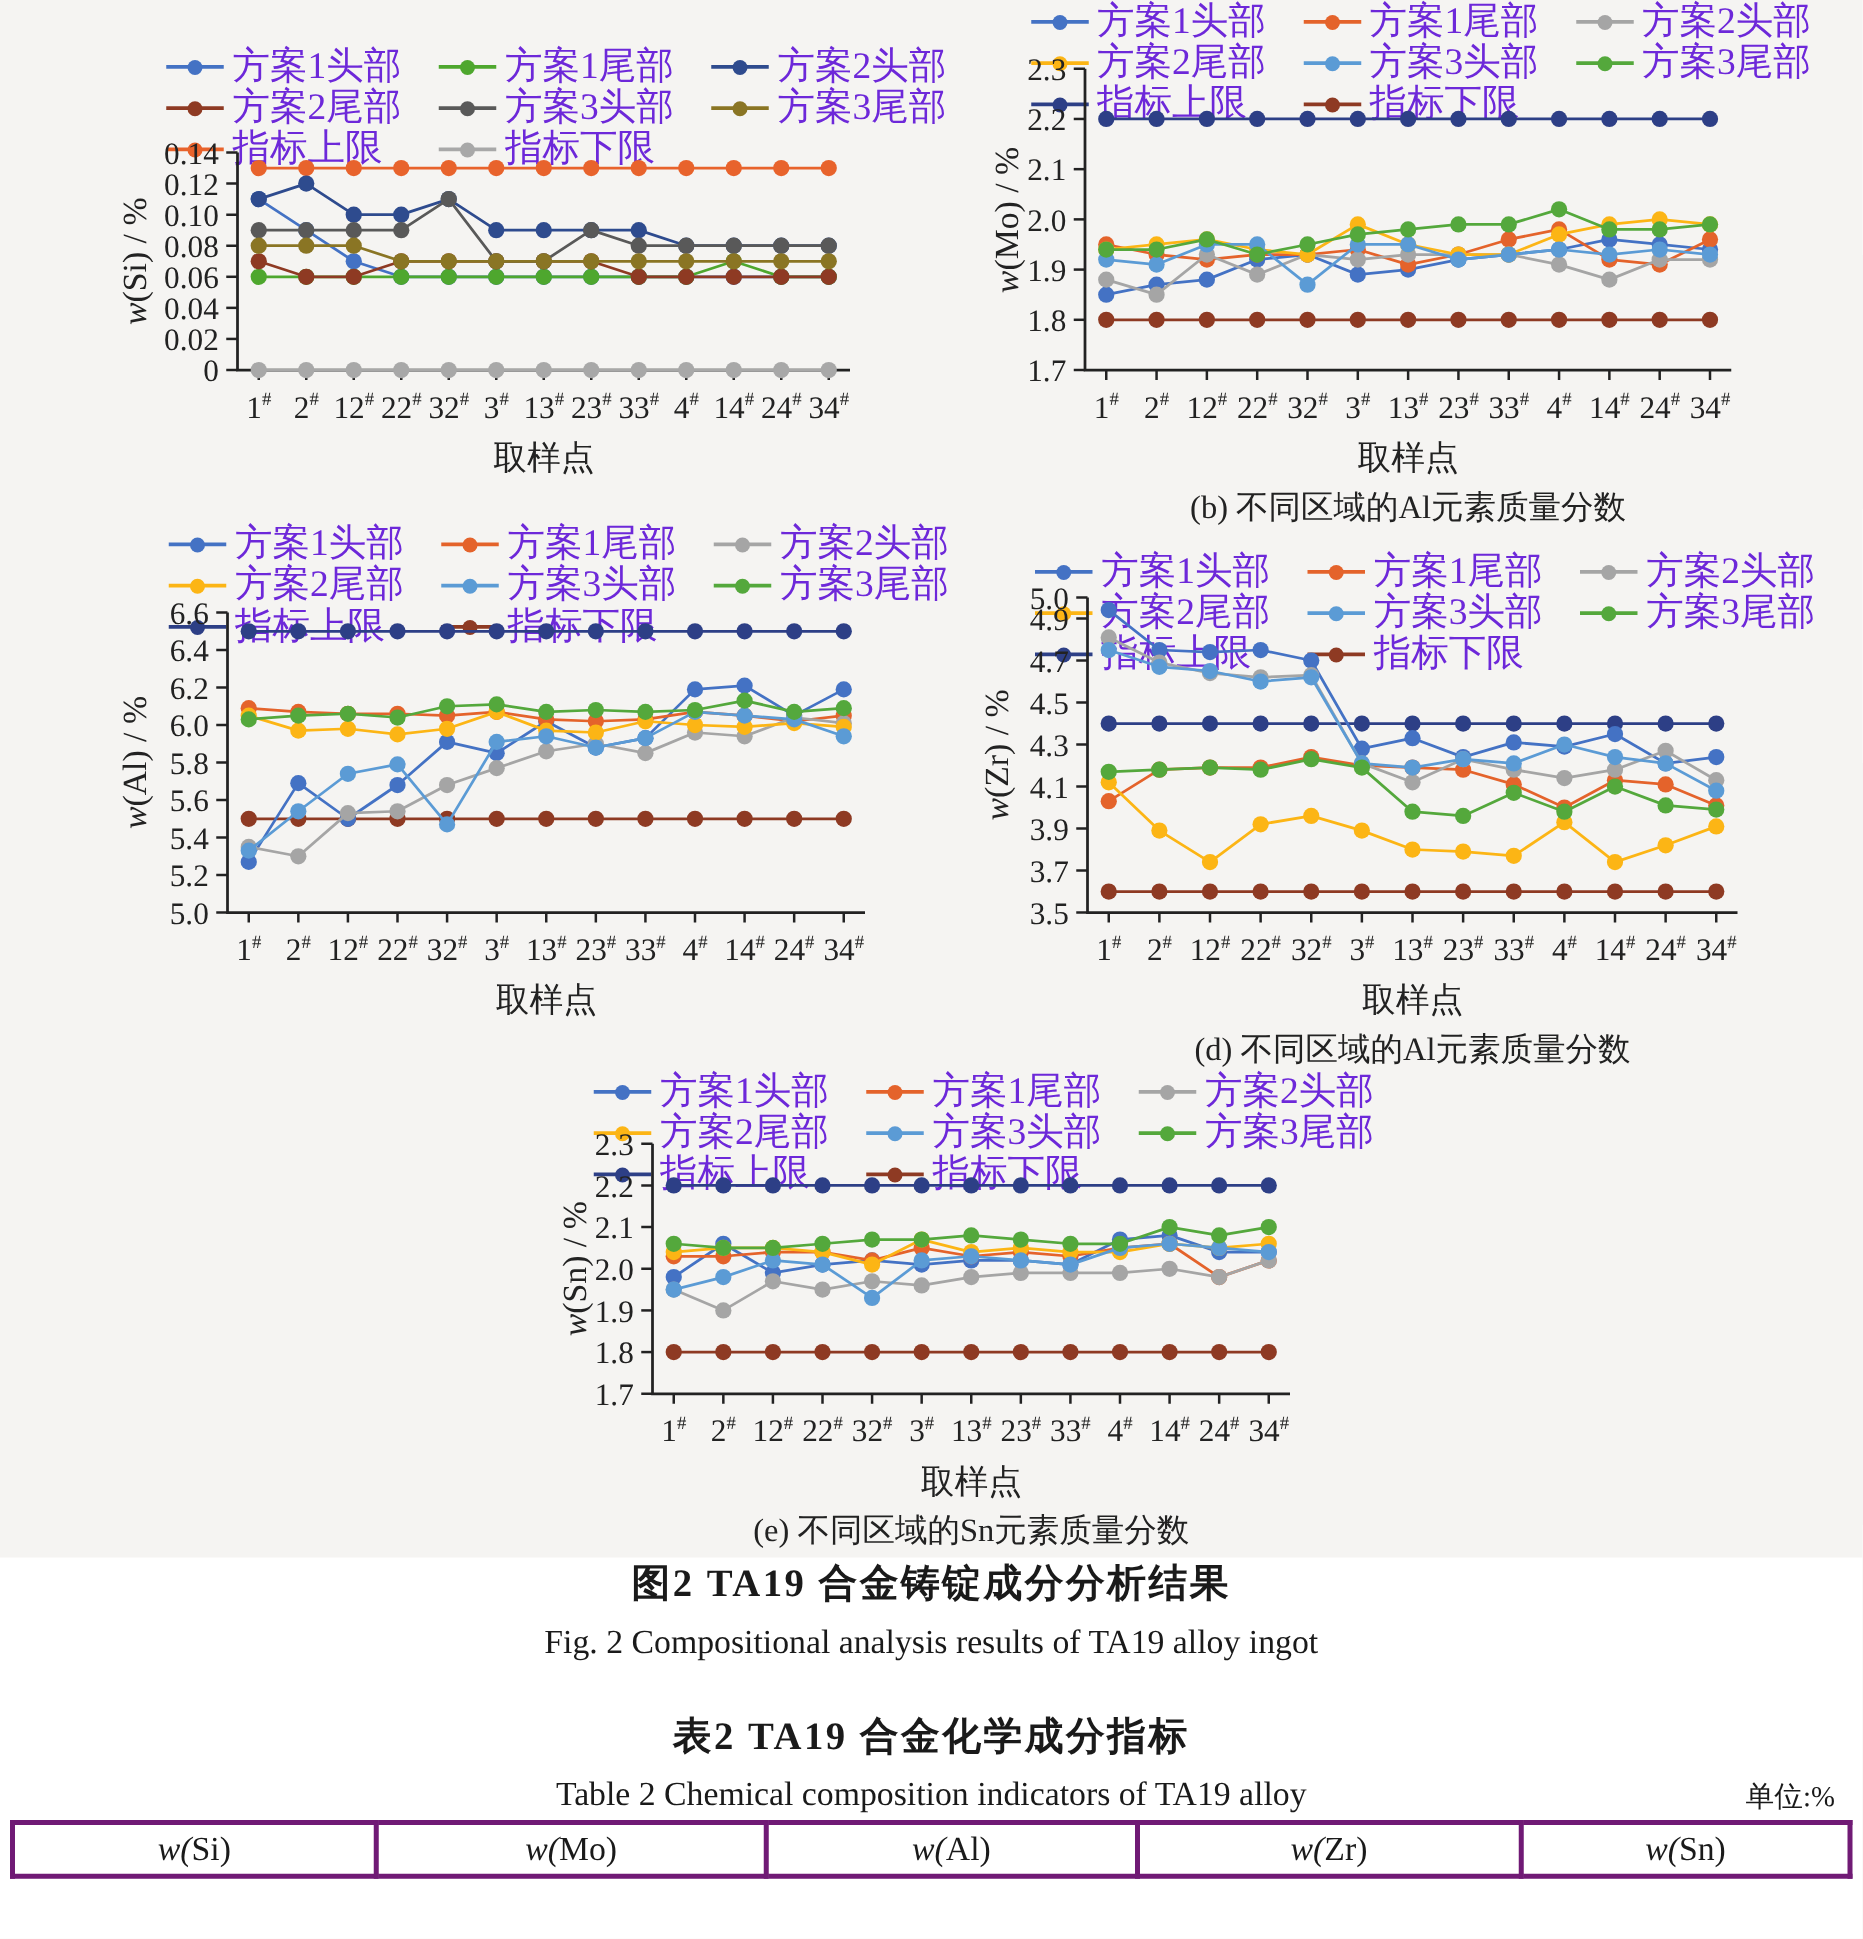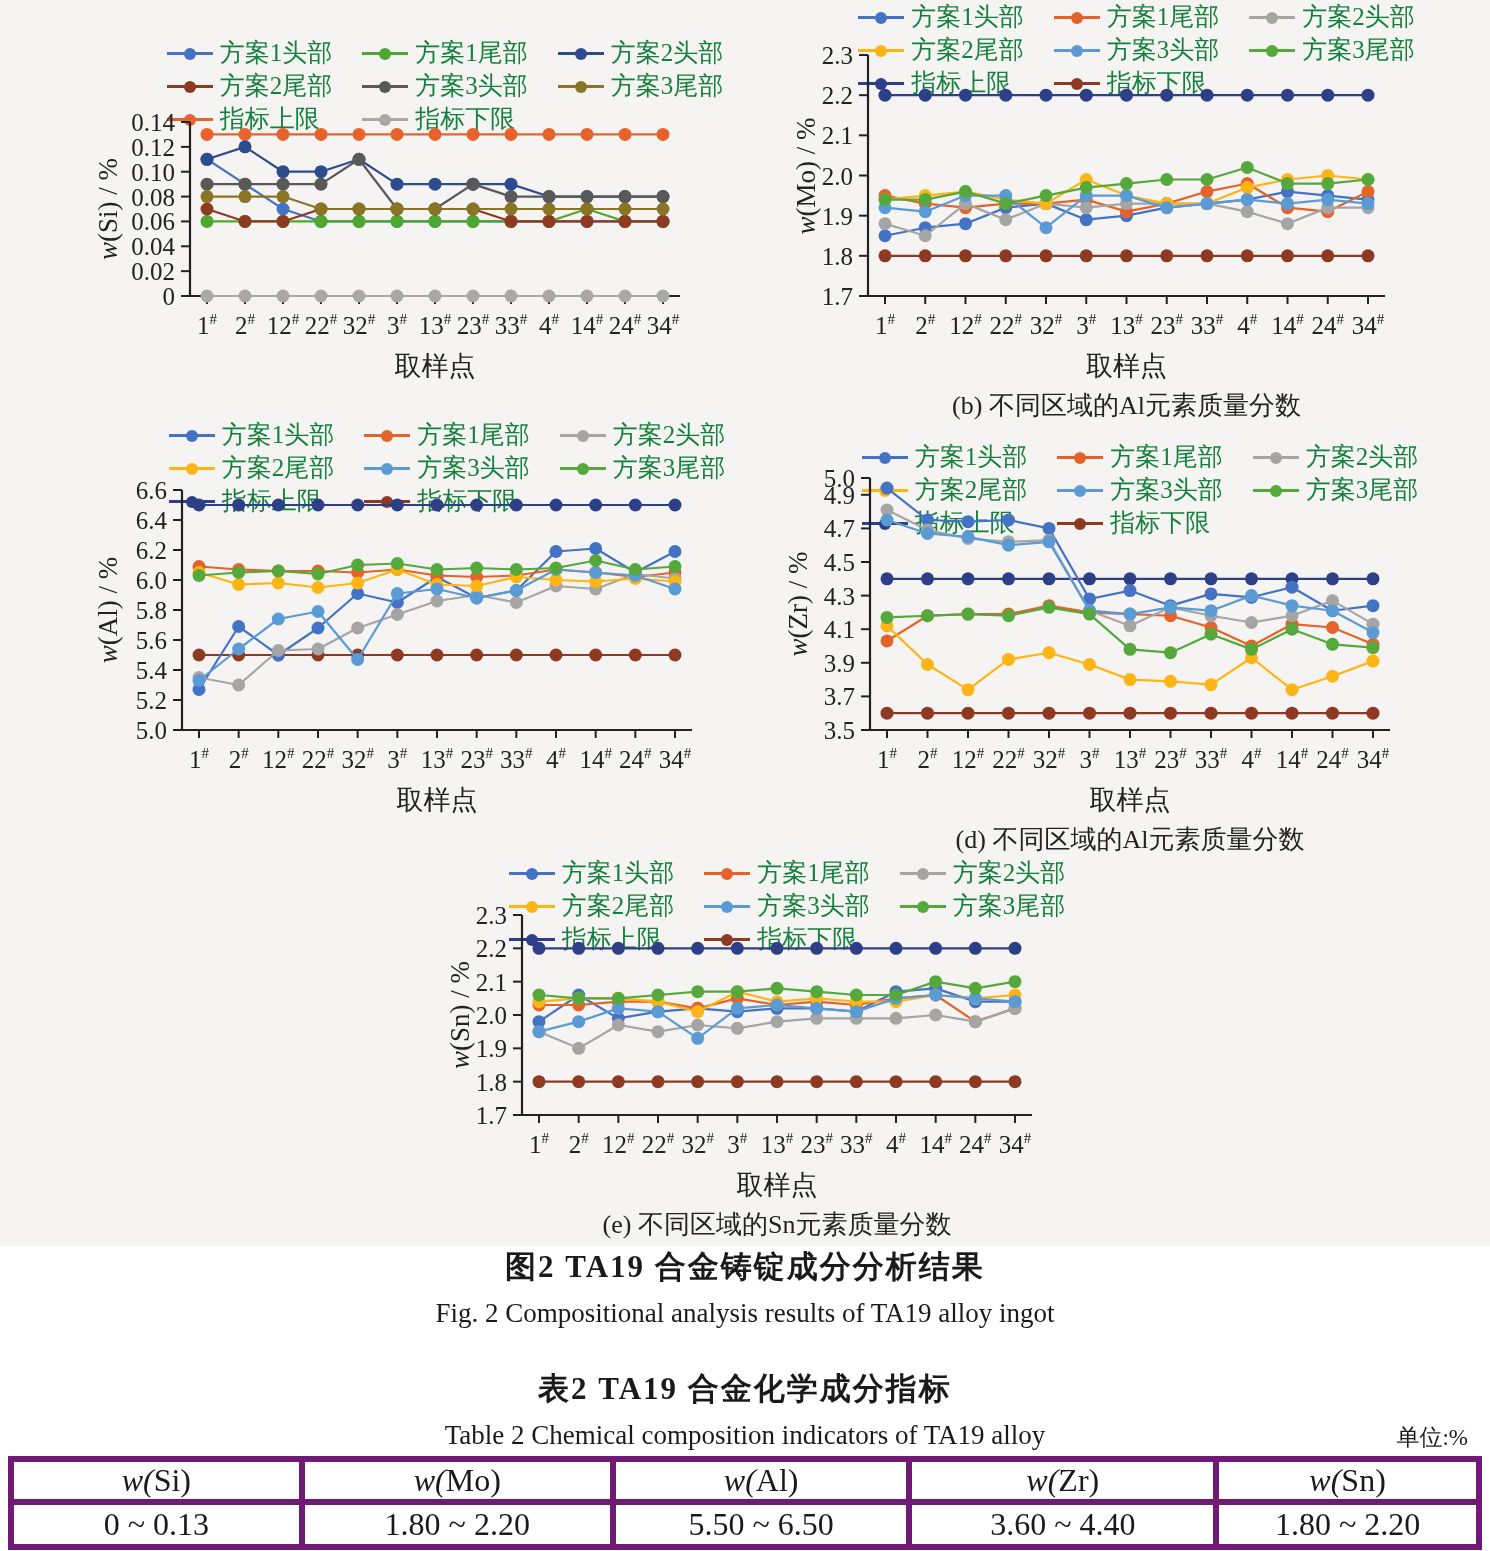--- a/index.html
+++ b/index.html
@@ -10,37 +10,37 @@
   .figure-area { position:absolute; left:0; top:0; width:1490px; height:1246px; background:#f5f4f2; }
   figure.chart { position:absolute; }
   .legend {
     position:absolute; display:grid; grid-template-columns:repeat(3,max-content);
     column-gap:30px; row-gap:3px; justify-content:center;
   }
   .legend .litem { display:flex; align-items:center; height:30px; }
   .lmark { position:relative; width:46px; height:13px; flex:0 0 46px; }
   .lline { position:absolute; left:0; right:0; top:5px; height:3px; }
   .ldot  { position:absolute; left:17px; top:1px; width:12px; height:12px; border-radius:50%; }
-  .llabel { margin-left:7px; font-size:25px; line-height:28px; color:#15803d;
+  .llabel { margin-left:7px; font-size:30px; line-height:28px; color:#6d28d9;
             font-family:"Liberation Serif","DejaVu Serif",serif; }
   .ylabel { position:absolute; white-space:nowrap; font-size:27px; color:#222;
             transform:translate(-50%,-50%) rotate(-90deg); }
   .ylabel i { font-family:"Liberation Serif","DejaVu Serif",serif; }
   .xlabel-div, .chart-cap { position:absolute; text-align:center; font-size:27px; color:#222; }
   .chart-cap { font-size:26px; }
   svg.plot { position:absolute; left:0; top:0; }
   .cap { position:absolute; left:0; width:1490px; text-align:center; }
   .cap-zh { font-weight:bold; font-size:31px; letter-spacing:2px; }
   .cap-en { font-size:27px; }
   .table-cap-row { position:absolute; left:0; width:1490px; }
   .table-cap-row .tc-en { display:block; width:100%; text-align:center; font-size:27px; }
   .table-cap-row .unit { position:absolute; right:22px; top:2px; font-size:23px; }
   table.comp { position:absolute; left:8px; top:1456px; width:1474px; border-collapse:collapse;
                border:2px solid #111; border-top:4px solid #111; border-bottom:4px solid #111; }
-  table.comp td { border:6px solid #701a75; text-align:center; font-size:32px; }
+  table.comp td { border:4px solid #701a75; text-align:center; font-size:27px; }
   table.comp tr.hdr td { height:43px; }
   table.comp tr.val td { height:45px; }
   table.comp tr.hdr td::first-letter { font-style:italic; }
 </style>
 </head>
 <body>
 
 <div class="figure-area">
   <figure class="chart" style="left:88px;top:16px;width:702px;height:400px">
   <div class="legend" style="top: 22px; left: 72px; width: 570px;">
@@ -1260,21 +1260,14 @@
       <col style="width:17.9%">
   </colgroup>
   <tbody>
       <tr class="hdr">
     <td>w(Si)</td>
     <td>w(Mo)</td>
     <td>w(Al)</td>
     <td>w(Zr)</td>
     <td>w(Sn)</td>
   </tr>
-  <tr class="val">
-    <td>0 ~ 0.13</td>
-    <td>1.80 ~ 2.20</td>
-    <td>5.50 ~ 6.50</td>
-    <td>3.60 ~ 4.40</td>
-    <td>1.80 ~ 2.20</td>
-  </tr>
 </tbody>
   </table>
 
 </body></html>

